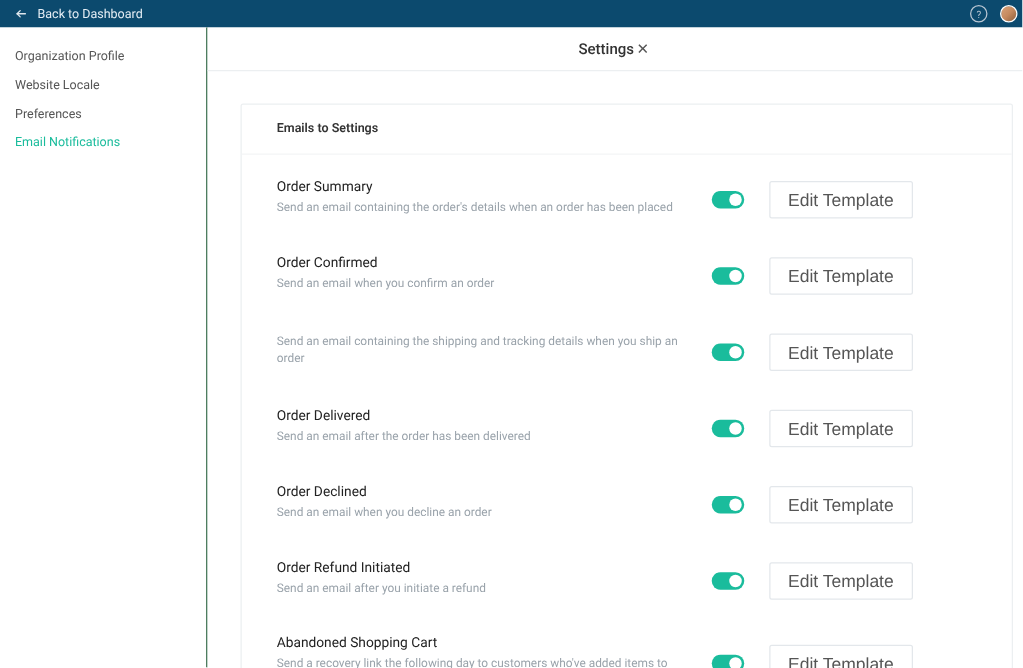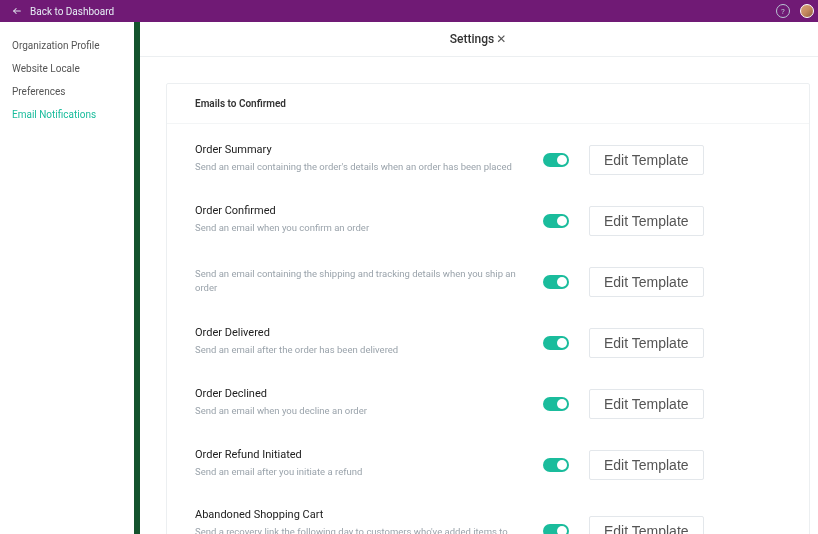--- a/index.html
+++ b/index.html
@@ -9,21 +9,21 @@
     }
     body {
       font-family: -apple-system, BlinkMacSystemFont, "Segoe UI", Roboto, Helvetica, Arial, sans-serif;
       background: #fff;
       width: 818px;
       height: 534px;
       overflow: hidden;
     }
     .topbar {
       height: 22px;
-      background: #701a75;
+      background: #0c4a6e;
       display: flex;
       align-items: center;
       justify-content: space-between;
       padding: 0 12px;
       color: #dfe7ee;
     }
     .topbar-left {
       display: flex;
       align-items: center;
       gap: 8px;
@@ -57,22 +57,22 @@
       border-radius: 50%;
       background: linear-gradient(135deg, #d7a27a 0%, #c68a5f 50%, #8c5e3c 100%);
       border: 1px solid #fff;
       margin-right: -8px;
     }
     .layout {
       display: flex;
       height: calc(100% - 22px);
     }
     .sidebar {
-      width: 140px;
-      border-right: 6px solid #14532d;
+      width: 166px;
+      border-right: 1px solid #14532d;
       padding-top: 12px;
       background: #fff;
     }
     .sidebar-item {
       padding: 6px 12px;
       font-size: 10px;
       color: #555;
       cursor: pointer;
     }
     .sidebar-item.active {
@@ -203,21 +203,21 @@
   </div>
 
   <div class="main">
     <div class="main-header">
       <div class="main-title">Settings</div>
       <div class="close-x">✕</div>
     </div>
 
     <div class="content-wrap">
       <div class="card">
-        <div class="section-head">Emails to Confirmed</div>
+        <div class="section-head">Emails to Settings</div>
         <div class="rows">
 
           <div class="row">
             <div class="row-info">
               <div class="row-title">Order Summary</div>
               <div class="row-desc">Send an email containing the order's details when an order has been placed</div>
             </div>
             <div class="row-controls">
               <div class="toggle"></div>
               <button class="edit-btn">Edit Template</button>

